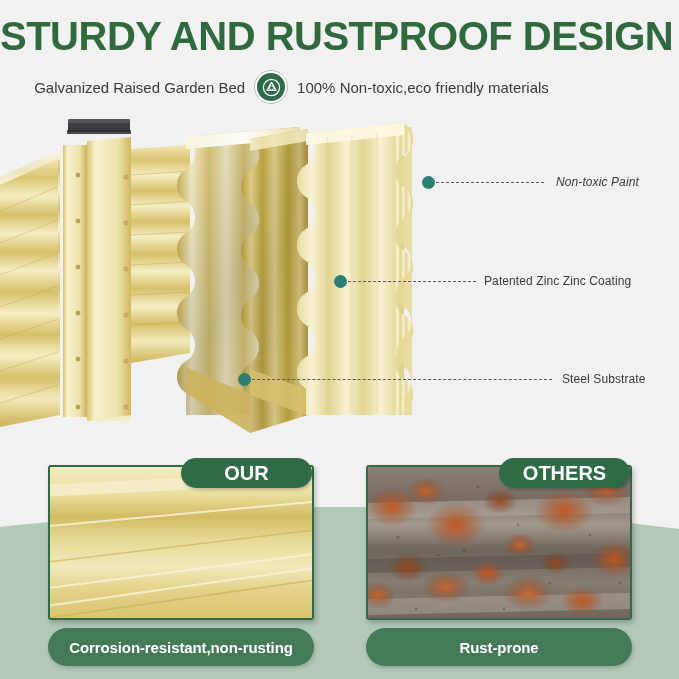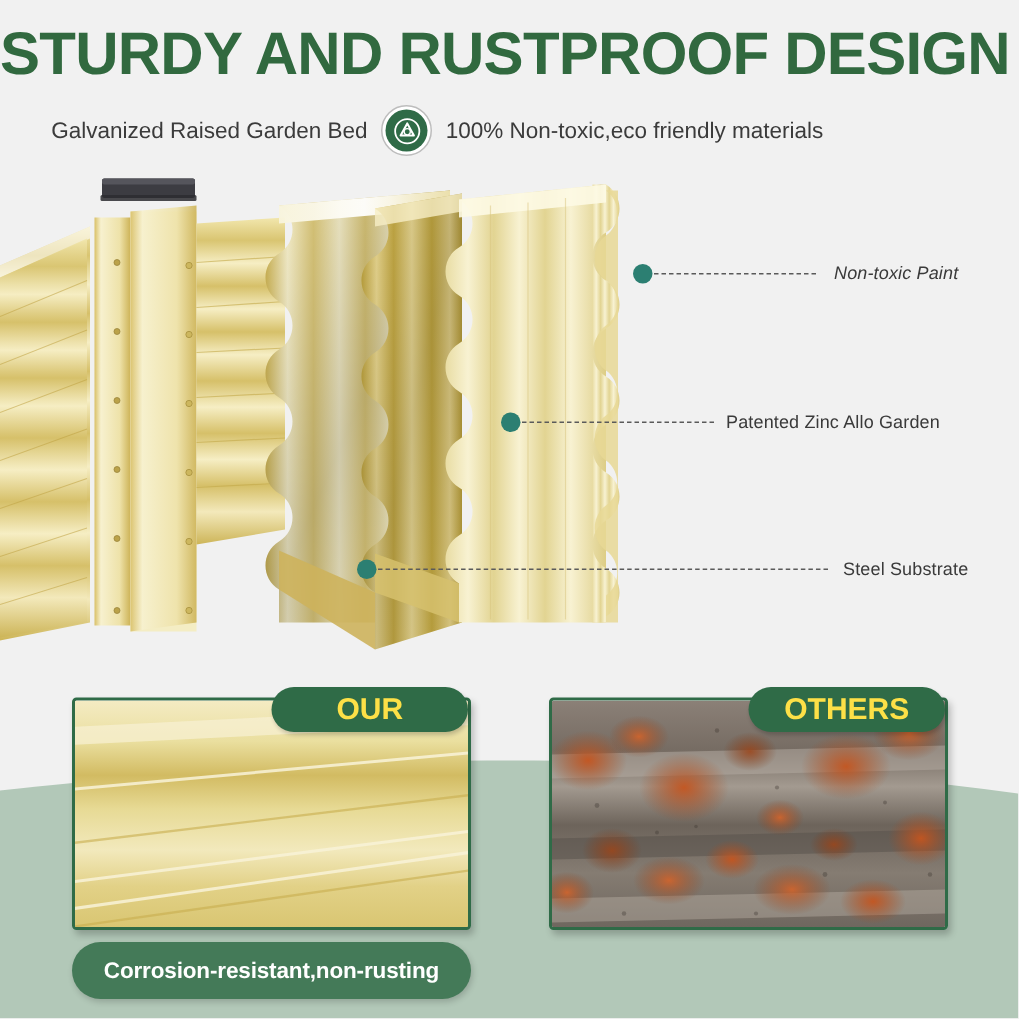--- a/index.html
+++ b/index.html
@@ -93,21 +93,21 @@
     overflow:hidden;
     box-shadow:2px 3px 5px rgba(0,0,0,.22);
     box-sizing:border-box;
   }
   .photo svg{display:block;}
   .badge{
     position:absolute;
     height:30px;
     border-radius:15px;
     background:#2f6b47;
-    color:#fde047;
+    color:#ffffff;
     font-size:20px;
     font-weight:bold;
     display:flex;align-items:center;justify-content:center;
     box-shadow:1px 2px 3px rgba(0,0,0,.2);
     z-index:5;
   }
   .capsule{
     position:absolute;
     height:38px;
     border-radius:19px;
@@ -381,21 +381,21 @@
       </g>
     </svg>
   </div>
 
   <div class="co-dot" style="left:422px;top:176px;"></div>
   <div class="co-line" style="left:436px;top:182px;width:108px;"></div>
   <div class="callout" style="left:556px;top:175px;font-style:italic;">Non-toxic Paint</div>
 
   <div class="co-dot" style="left:334px;top:275px;"></div>
   <div class="co-line" style="left:348px;top:281px;width:128px;"></div>
-  <div class="callout" style="left:484px;top:274px;">Patented Zinc Allo Garden</div>
+  <div class="callout" style="left:484px;top:274px;">Patented Zinc Zinc Coating</div>
 
   <div class="co-dot" style="left:238px;top:373px;"></div>
   <div class="co-line" style="left:252px;top:379px;width:300px;"></div>
   <div class="callout" style="left:562px;top:372px;">Steel Substrate</div>
 
   <div class="panel" style="left:48px;top:458px;width:266px;height:200px;">
     <div class="photo" style="left:0;top:7px;width:266px;height:155px;">
       <svg width="262" height="151" viewBox="0 0 262 151" preserveAspectRatio="none" aria-hidden="true">
         <defs>
           <linearGradient id="ourBg" x1="0" y1="0" x2="0" y2="1">
@@ -482,15 +482,16 @@
           <circle cx="182" cy="116" r="1.6"></circle>
             <circle cx="222" cy="68" r="1.3"></circle>
           <circle cx="48" cy="142" r="1.5"></circle>
             <circle cx="136" cy="142" r="1.4"></circle>
           <circle cx="252" cy="116" r="1.5"></circle>
             <circle cx="96" cy="84" r="1.2"></circle>
         </g>
       </svg>
     </div>
     <div class="badge" style="left:133px;top:0px;width:131px;">OTHERS</div>
+    <div class="capsule" style="left:0px;top:170px;width:266px;">Rust-prone</div>
   </div>
 
 </div>
 
 </body></html>

